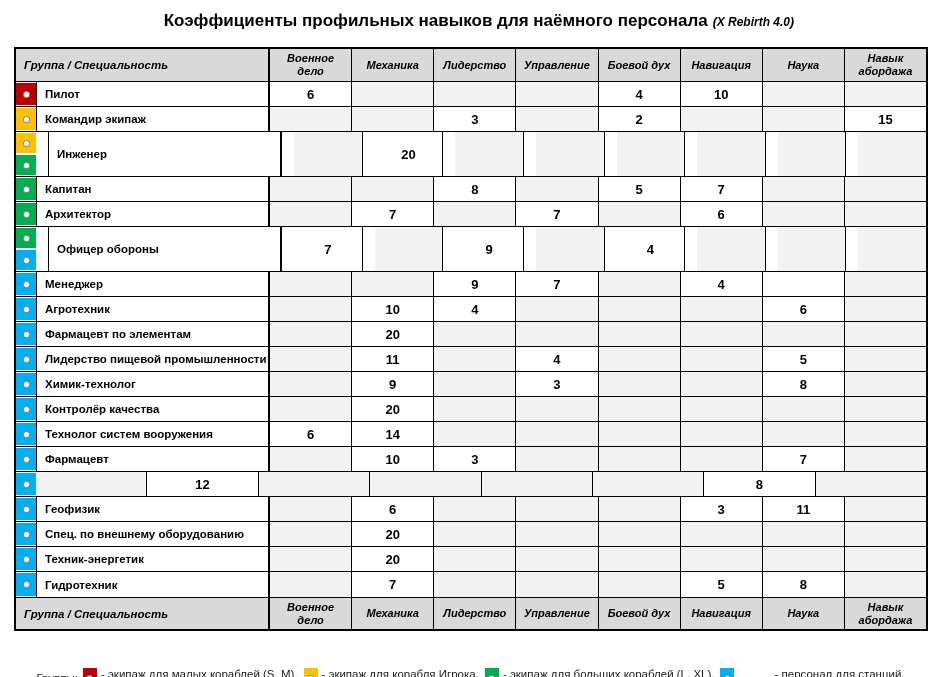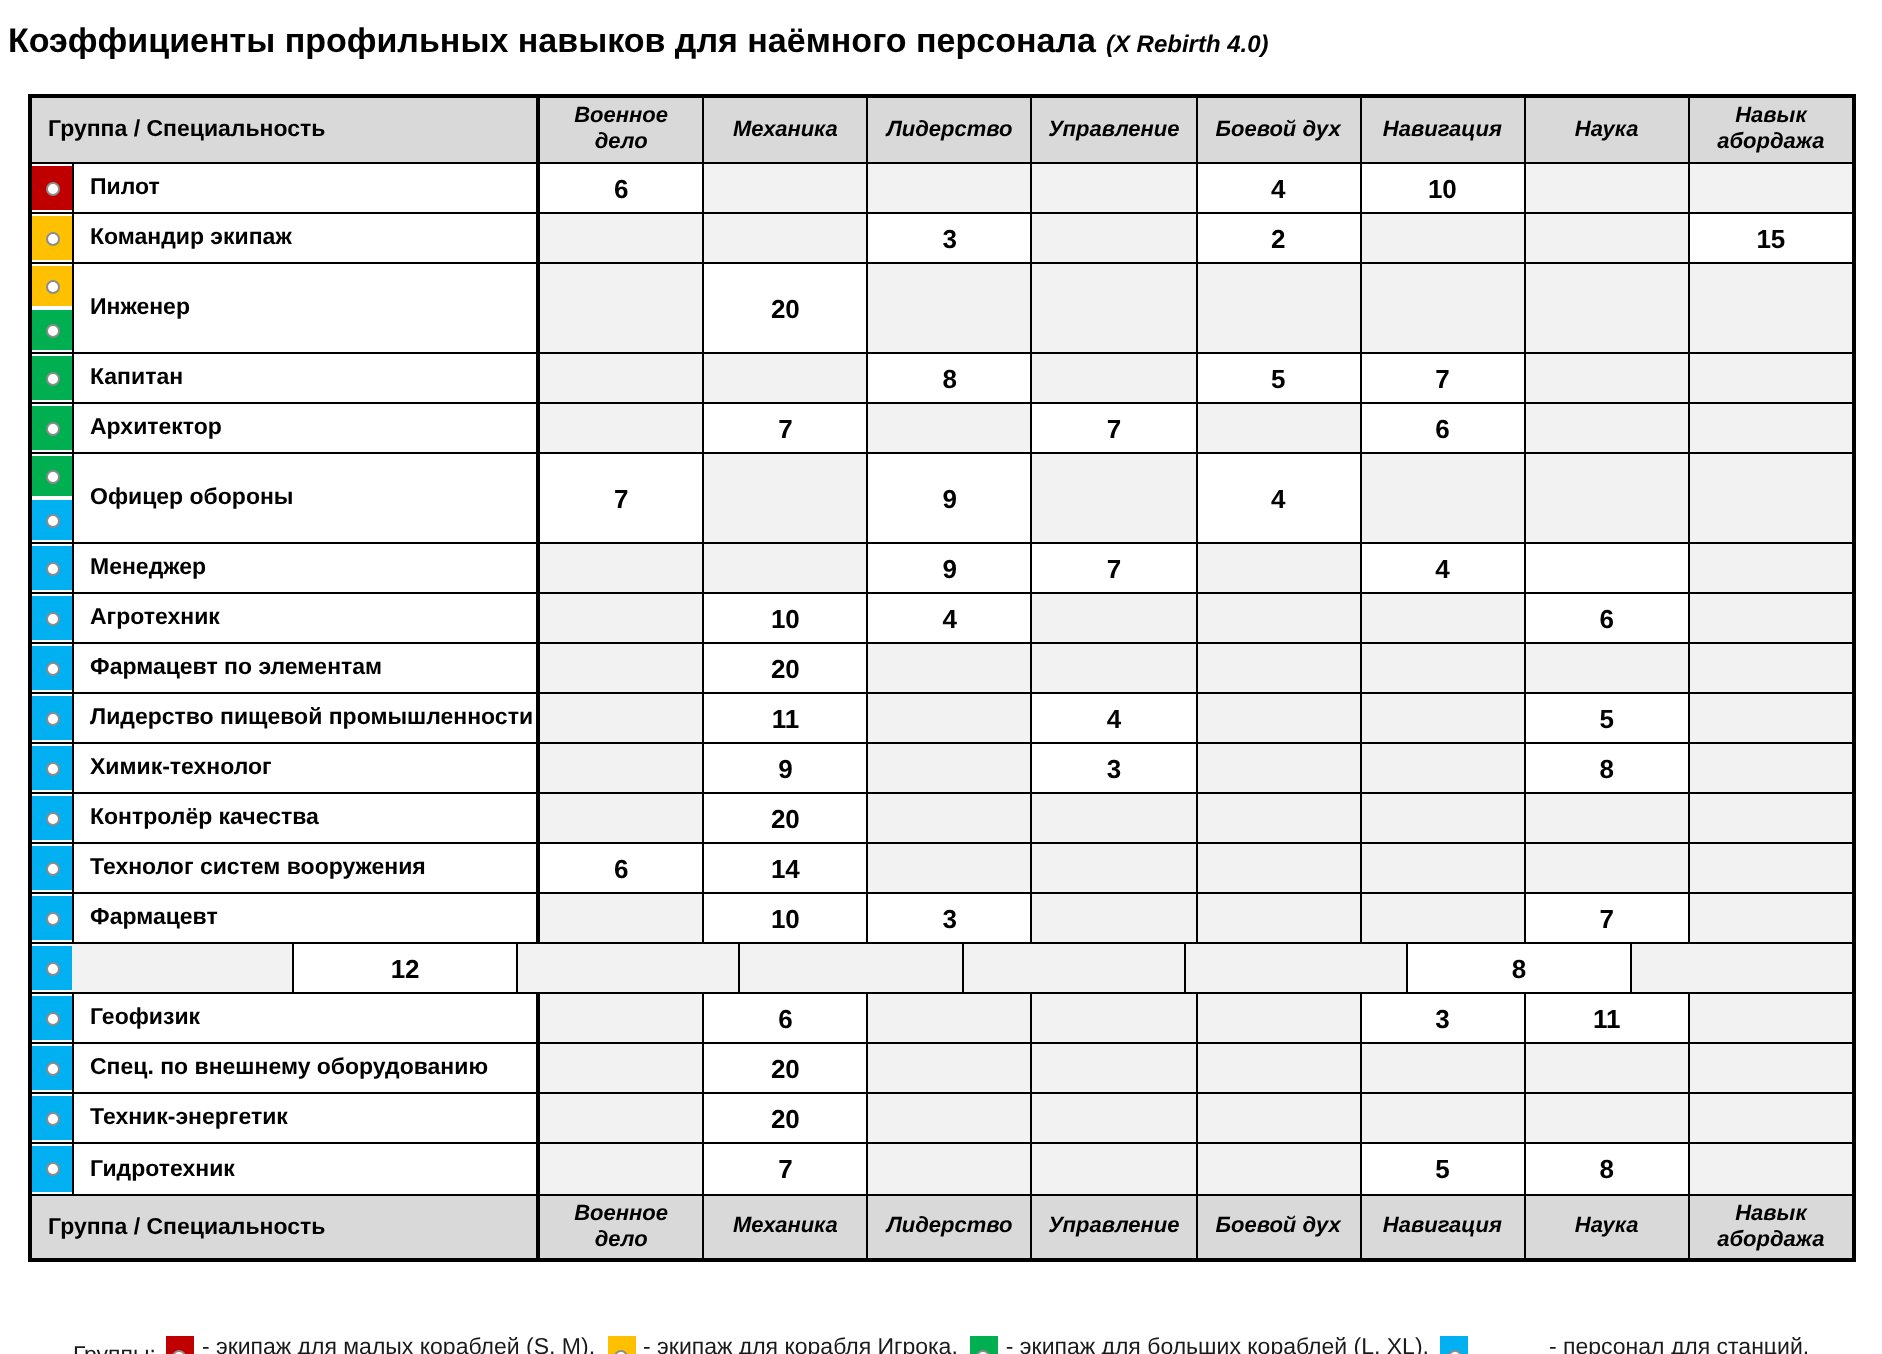--- a/index.html
+++ b/index.html
@@ -1,43 +1,43 @@
 <!DOCTYPE html>
 <html><head>
 <meta charset="utf-8">
 <style>
   * { margin: 0; padding: 0; box-sizing: border-box; }
   html, body { width: 941px; height: 677px; background: #ffffff;
     font-family: "Liberation Sans", sans-serif; color: #000; }
   body { position: relative; overflow: hidden; }
 
-  .title-bar { position: absolute; top: 11px; left: 4px; width: 778px;
-    text-align: left; white-space: nowrap; }
+  .title-bar { position: absolute; top: 11px; left: 16px; width: 778px;
+    text-align: right; white-space: nowrap; }
   .title-main { font-size: 17px; font-weight: bold; }
   .title-suffix { font-size: 12px; font-weight: bold; font-style: italic; margin-left: 5px; }
 
   .skills-table { position: absolute; left: 14px; top: 47px; width: 914px;
     border: 2px solid #000; background: #fff; }
 
   .row { display: flex; width: 100%; border-bottom: 1px solid #000; }
   .row:last-child { border-bottom: none; }
 
   .header-row { height: 33px; }
   .footer-row { height: 32px; border-top: 1px solid #000; border-bottom: none; }
 
   .lead-cell { width: 254px; background: #D9D9D9; border-right: 2px solid #000;
     display: flex; align-items: center; padding-left: 8px;
-    font-size: 11.5px; font-weight: bold; }
+    font-size: 11.5px; font-weight: bold; font-style: italic; }
   .head-cell { flex: 1 1 0; background: #D9D9D9; border-right: 1px solid #000;
     display: flex; align-items: center; justify-content: center; text-align: center;
     font-size: 11px; font-weight: bold; font-style: italic; line-height: 1.15; padding: 0 3px; }
   .head-cell:last-child { border-right: none; }
 
   .data-row { height: 25px; }
-  .data-row.double { height: 45px; }
+  .data-row.double { height: 45px; gap: 12px; }
 
   .dot-col { width: 20px; background: #fff; display: flex; flex-direction: column; }
   .group-cell { flex: 1 1 0; margin: 1px 0; display: flex;
     align-items: center; justify-content: center; }
   .white-dot { width: 7px; height: 7px; border-radius: 50%; background: #fff;
     border: 1px solid rgba(0,0,0,0.45); }
 
   .name-cell { width: 234px; border-left: 1px solid #000; border-right: 2px solid #000;
     background: #fff; display: flex; align-items: center; padding-left: 8px;
     font-size: 11.5px; font-weight: bold; }

